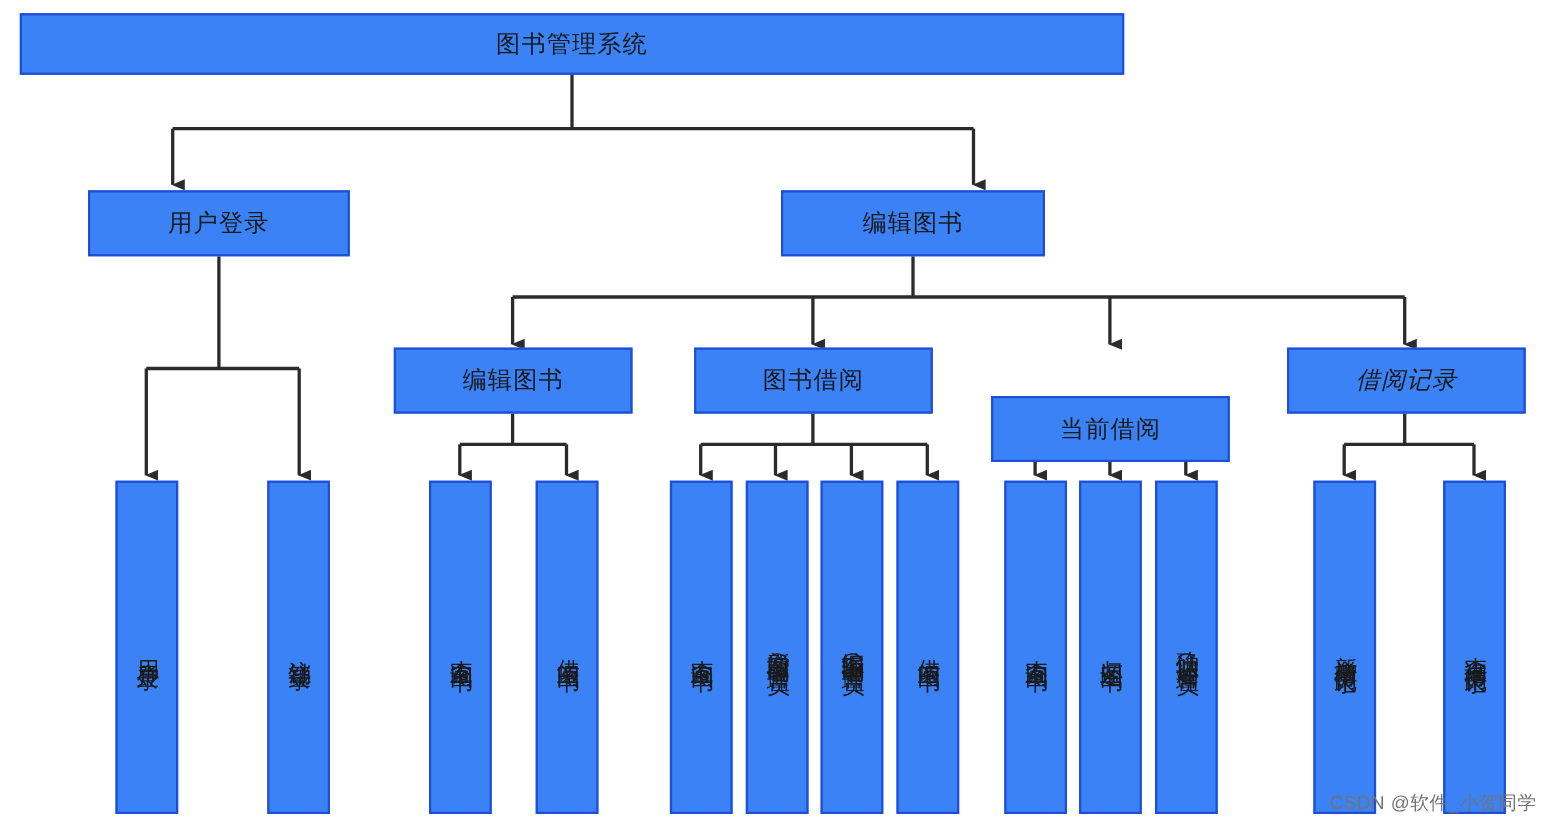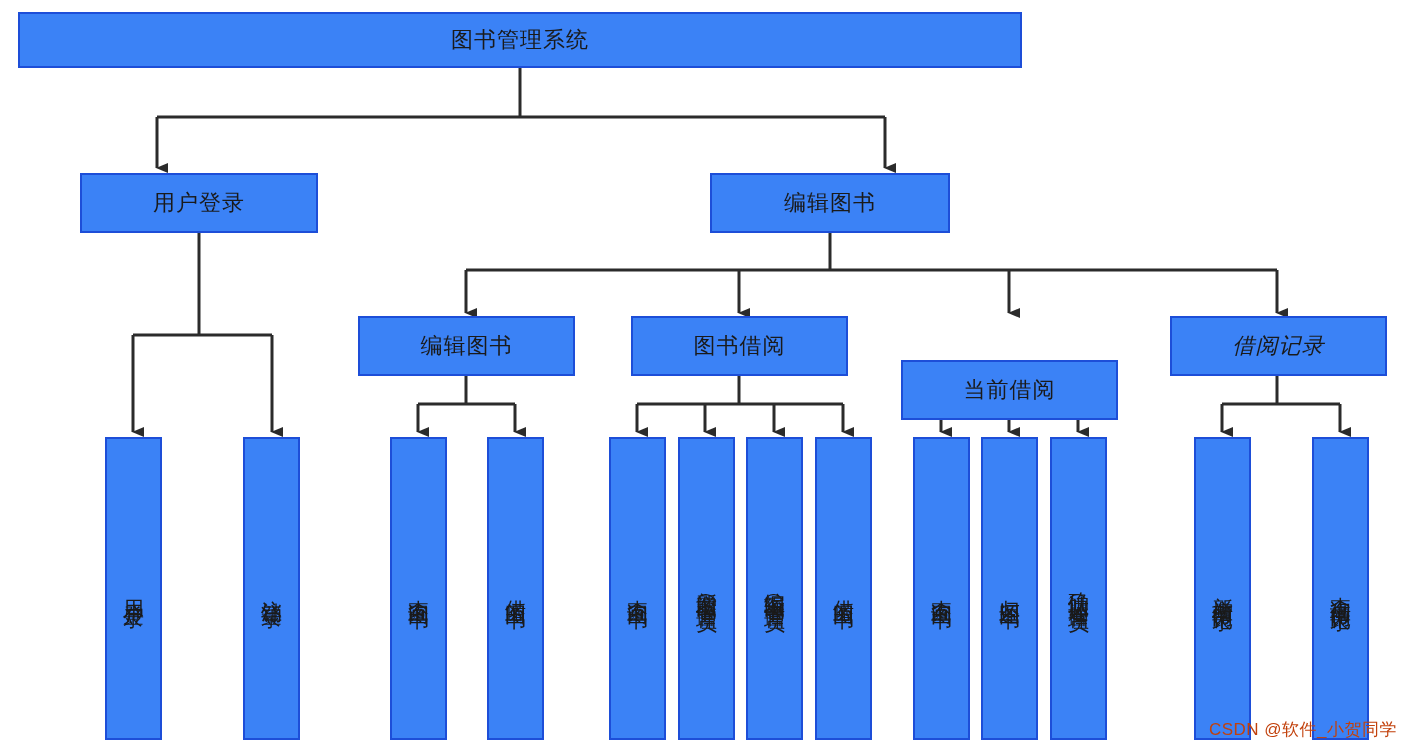--- a/index.html
+++ b/index.html
@@ -57,21 +57,21 @@
     text-orientation: upright;
     display: block;
     text-align: center;
     line-height: 1.05;
   }
   .watermark {
     position: absolute;
     right: 8px;
     bottom: 6px;
     font-size: 17px;
-    color: #c2410c;
+    color: #737373;
     letter-spacing: 0.5px;
     white-space: nowrap;
   }
 </style>
 </head>
 <body>
 
 <div id="diagram-root">
 
   <svg class="wires" viewBox="0 0 1405 747" xmlns="http://www.w3.org/2000/svg">

